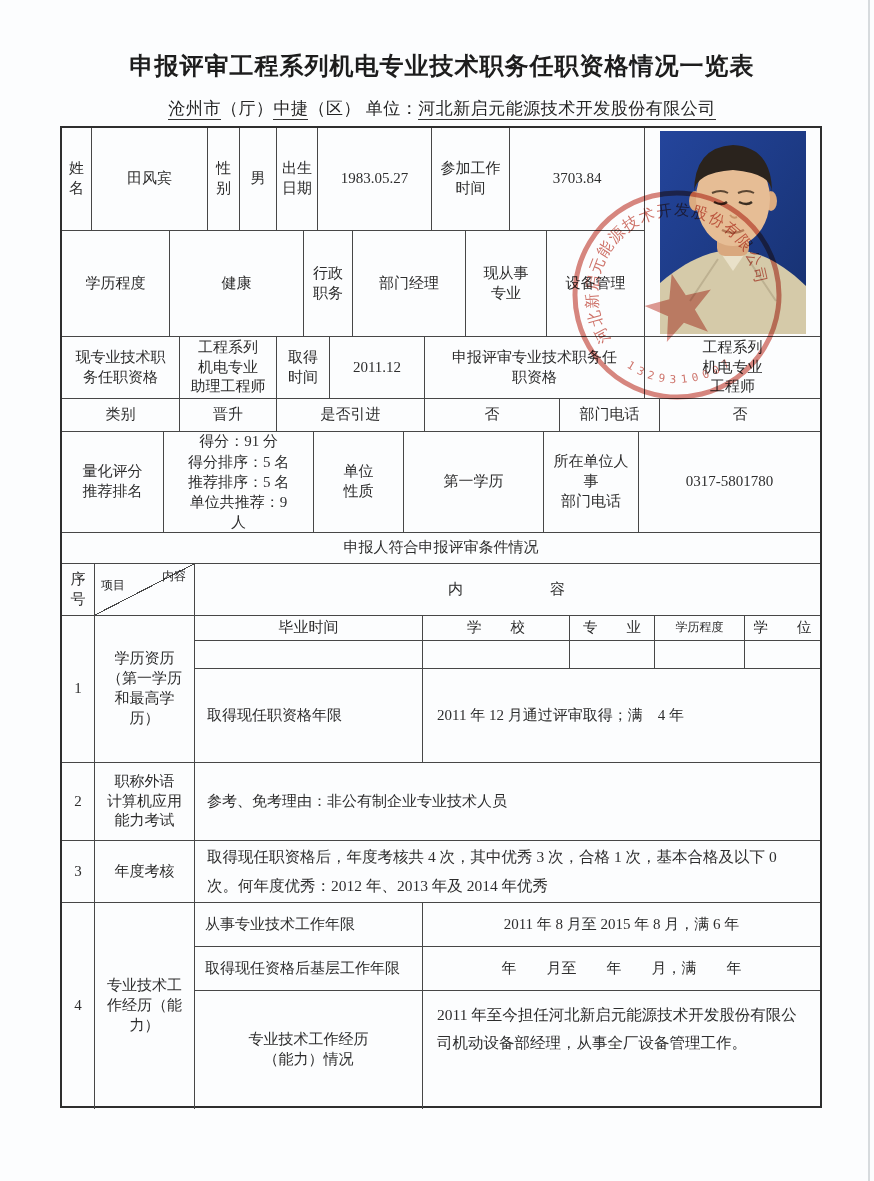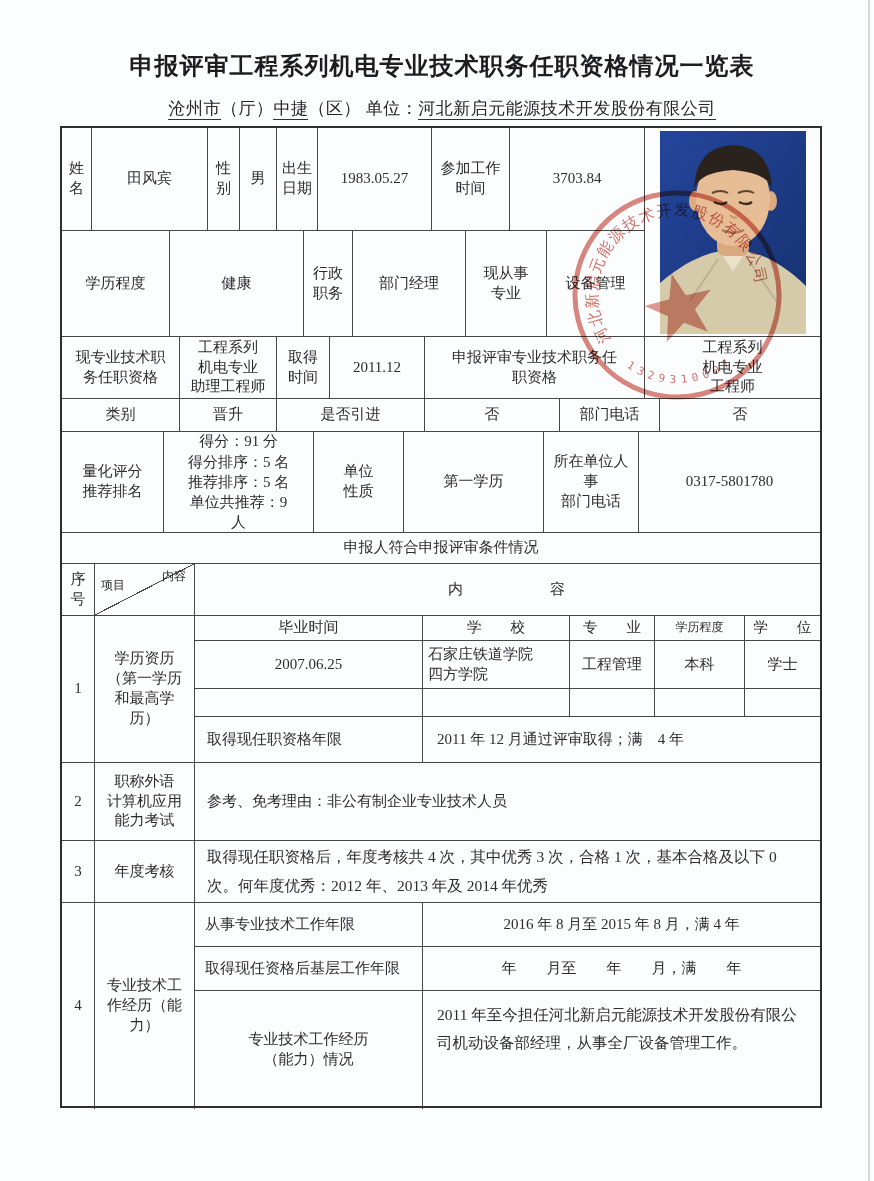--- a/index.html
+++ b/index.html
@@ -185,28 +185,20 @@
 和最高学
 历）</div>
       <div class="content-col">
         <div class="subrow" style="height:25px">
           <div class="cell" style="width:228px;font-size:15px">毕业时间</div>
           <div class="cell" style="width:147px;font-size:14.5px">学　　校</div>
           <div class="cell" style="width:85px;font-size:14.5px">专　　业</div>
           <div class="cell" style="width:90px;font-size:12px">学历程度</div>
           <div class="cell end" style="flex:1;font-size:14.5px">学　　位</div>
         </div>
-        <div class="subrow" style="height:48px">
-          <div class="cell" style="width:228px">2007.06.25</div>
-          <div class="cell left" style="width:147px;padding-left:5px">石家庄铁道学院
-四方学院</div>
-          <div class="cell" style="width:85px">工程管理</div>
-          <div class="cell" style="width:90px">本科</div>
-          <div class="cell end" style="flex:1">学士</div>
-        </div>
         <div class="subrow" style="height:28px">
           <div class="cell" style="width:228px"></div>
           <div class="cell" style="width:147px"></div>
           <div class="cell" style="width:85px"></div>
           <div class="cell" style="width:90px"></div>
           <div class="cell end" style="flex:1"></div>
         </div>
         <div class="subrow last" style="flex:1">
           <div class="cell left" style="width:228px;padding-left:12px">取得现任职资格年限</div>
           <div class="cell left end" style="flex:1;padding-left:14px">2011 年 12 月通过评审取得；满　4 年</div>
@@ -229,21 +221,21 @@
     </div>
 
     <div class="sect last" style="height:206px;border-bottom:none">
       <div class="cell" style="width:33px">4</div>
       <div class="cell" style="width:100px">专业技术工
 作经历（能
 力）</div>
       <div class="content-col">
         <div class="subrow" style="height:44px">
           <div class="cell left" style="width:228px;padding-left:10px">从事专业技术工作年限</div>
-          <div class="cell end" style="flex:1">2016 年 8 月至 2015 年 8 月，满 4 年</div>
+          <div class="cell end" style="flex:1">2011 年 8 月至 2015 年 8 月，满 6 年</div>
         </div>
         <div class="subrow" style="height:44px">
           <div class="cell left" style="width:228px;padding-left:10px">取得现任资格后基层工作年限</div>
           <div class="cell end" style="flex:1">年　　月至　　年　　月，满　　年</div>
         </div>
         <div class="subrow last" style="flex:1">
           <div class="cell" style="width:228px">专业技术工作经历
 （能力）情况</div>
           <div class="cell left end para" style="flex:1;padding:4px 14px 30px 14px;align-items:flex-start;padding-top:10px">2011 年至今担任河北新启元能源技术开发股份有限公司机动设备部经理，从事全厂设备管理工作。</div>
         </div>

